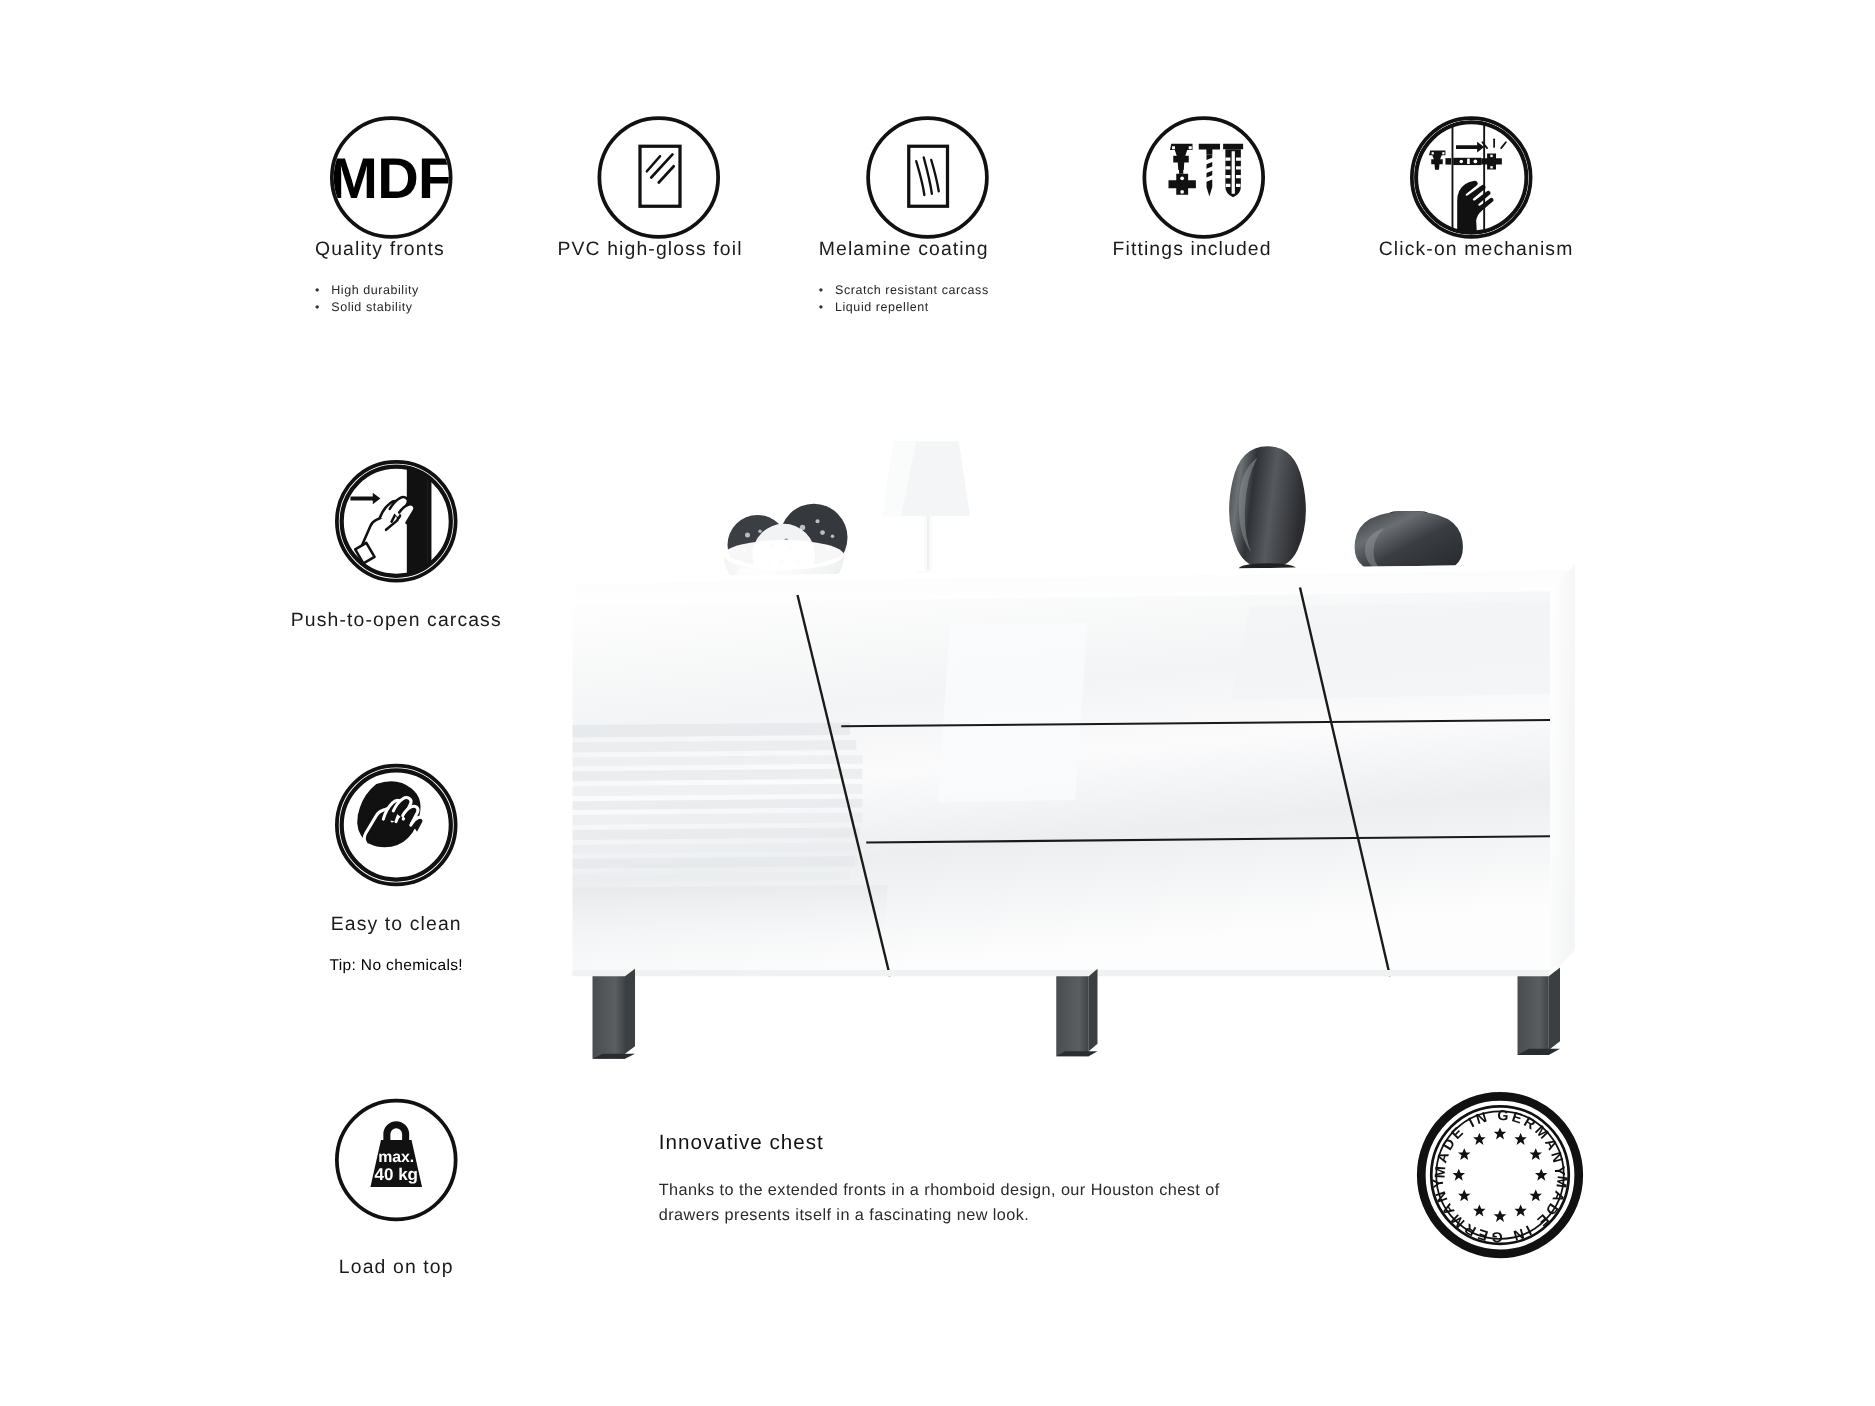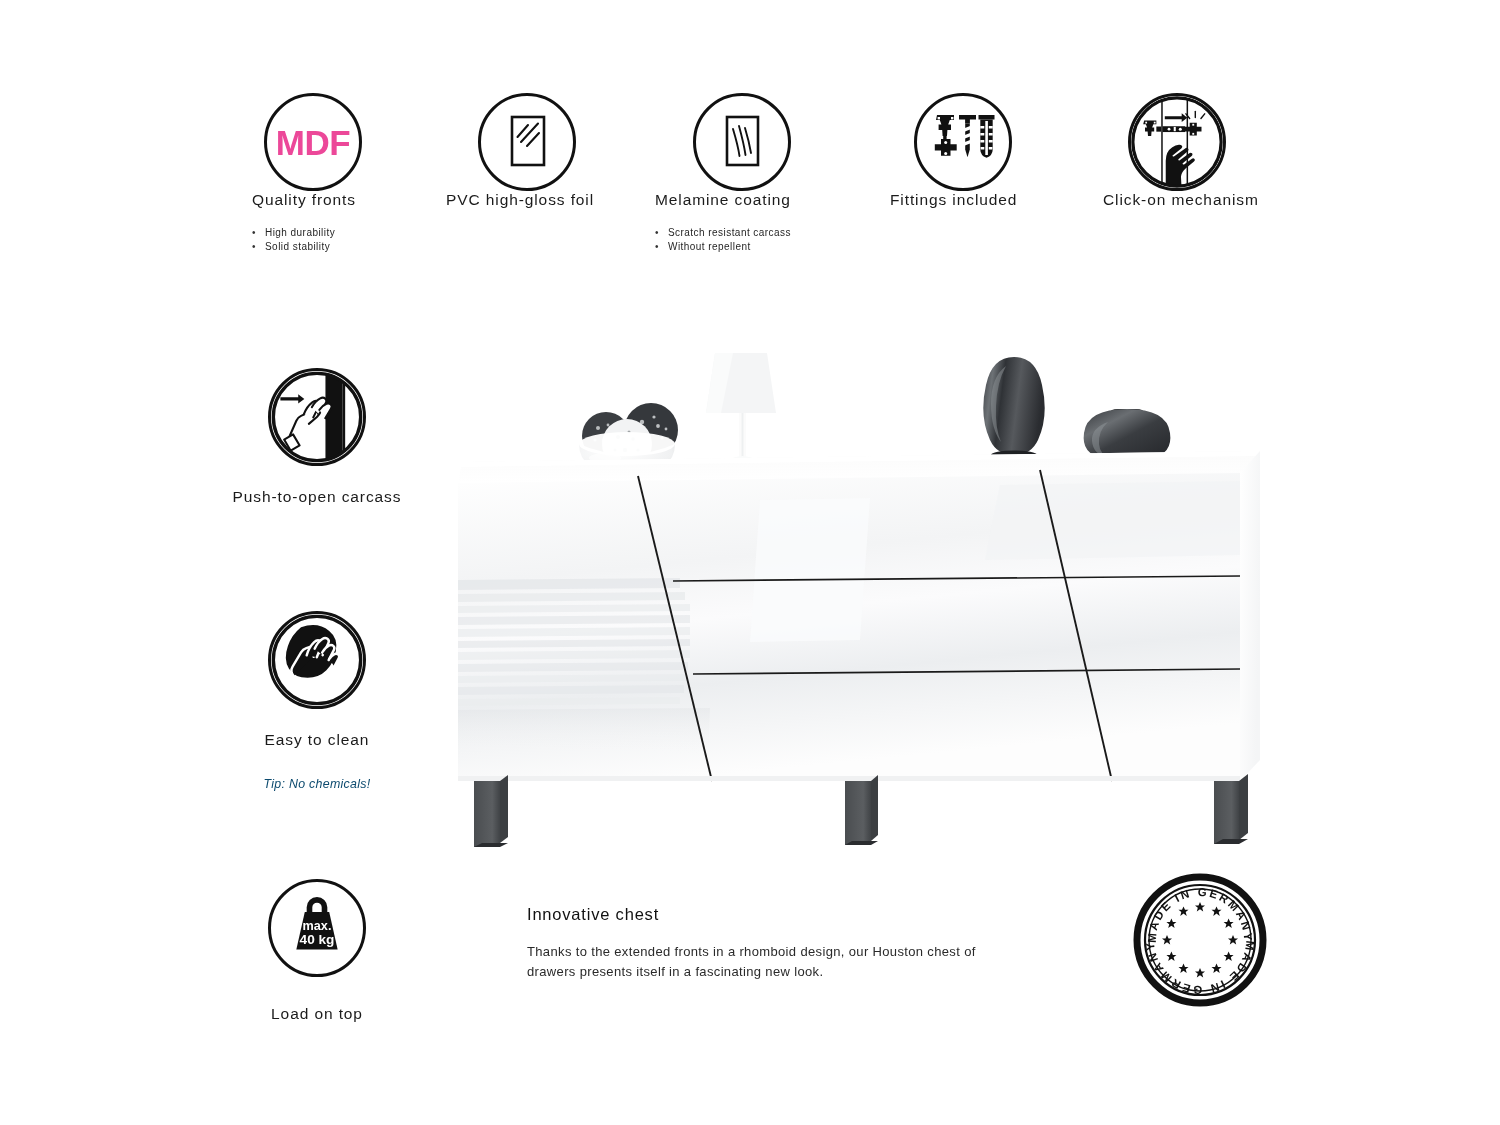--- a/index.html
+++ b/index.html
@@ -18,23 +18,23 @@
   .badge{
     width:98px;height:98px;border-radius:50%;
     border:3.2px solid #111;
     box-sizing:border-box;
     display:flex;align-items:center;justify-content:center;
     position:relative;overflow:hidden;
     background:#fff;
   }
   .badge svg{display:block;}
   .mdf-text{
-    font-size:35px;font-weight:700;letter-spacing:-0.5px;
+    font-size:46px;font-weight:700;letter-spacing:-0.5px;
     font-family:"Liberation Sans", sans-serif;
-    color:#ec4899;line-height:1;
+    color:#000000;line-height:1;
   }
   .feat-title{
     font-size:15.5px;
     letter-spacing:0.9px;
     color:#1b1b1b;
     white-space:nowrap;
     font-family:"Liberation Sans", sans-serif;
   }
   .bullets{margin-top:17px;list-style:none;padding:0;}
   .bullets li{
@@ -45,22 +45,22 @@
     position:relative;
     padding-left:13px;
     white-space:nowrap;
   }
   .bullets li::before{
     content:"\2022";
     position:absolute;left:0;top:-0.5px;
     font-size:10px;color:#333;
   }
   .tip{
-    margin-top:28px;
-    font-size:12.4px;font-style:italic;letter-spacing:0.3px;color:#0c4a6e;
+    margin-top:16px;
+    font-size:12.4px;letter-spacing:0.3px;color:#000000;
     white-space:nowrap;
   }
 
   
   .leftcol .feat-title{letter-spacing:0.9px;}
 
   
   .scene{position:absolute;left:440px;top:340px;width:860px;height:510px;}
 
   
@@ -109,21 +109,21 @@
       <svg width="70" height="70" viewBox="0 0 70 70">
         <rect x="20" y="10" width="31" height="48" fill="none" stroke="#111" stroke-width="2.6"></rect>
         <path d="M26 22 C29 32 31.5 42 32.5 49" fill="none" stroke="#111" stroke-width="1.9" stroke-linecap="round"></path>
         <path d="M32 19 C35 30 37.5 41 38.5 48" fill="none" stroke="#111" stroke-width="1.9" stroke-linecap="round"></path>
         <path d="M38 21 C41 31 43 40 44 46" fill="none" stroke="#111" stroke-width="1.9" stroke-linecap="round"></path>
       </svg>
     </div>
     <div class="feat-title">Melamine coating</div>
     <ul class="bullets">
       <li>Scratch resistant carcass</li>
-      <li>Without repellent</li>
+      <li>Liquid repellent</li>
     </ul>
   </div>
 
   <div class="feature" style="left:890px;top:93px;">
     <div class="badge" style="margin-left:24px;">
       <svg width="76" height="72" viewBox="0 0 76 72">
         <g fill="#111">
 
           <path d="M12 9 h17 v5 h-4.2 l-1.6 4.5 h2.8 v5.5 h-3.6 l-0.4 6 h-4.4 l-0.4 -6 h-3.6 v-5.5 h2.8 l-1.6 -4.5 h-3.8 z"></path>
           <rect x="18.2" y="28" width="3.4" height="5"></rect>

